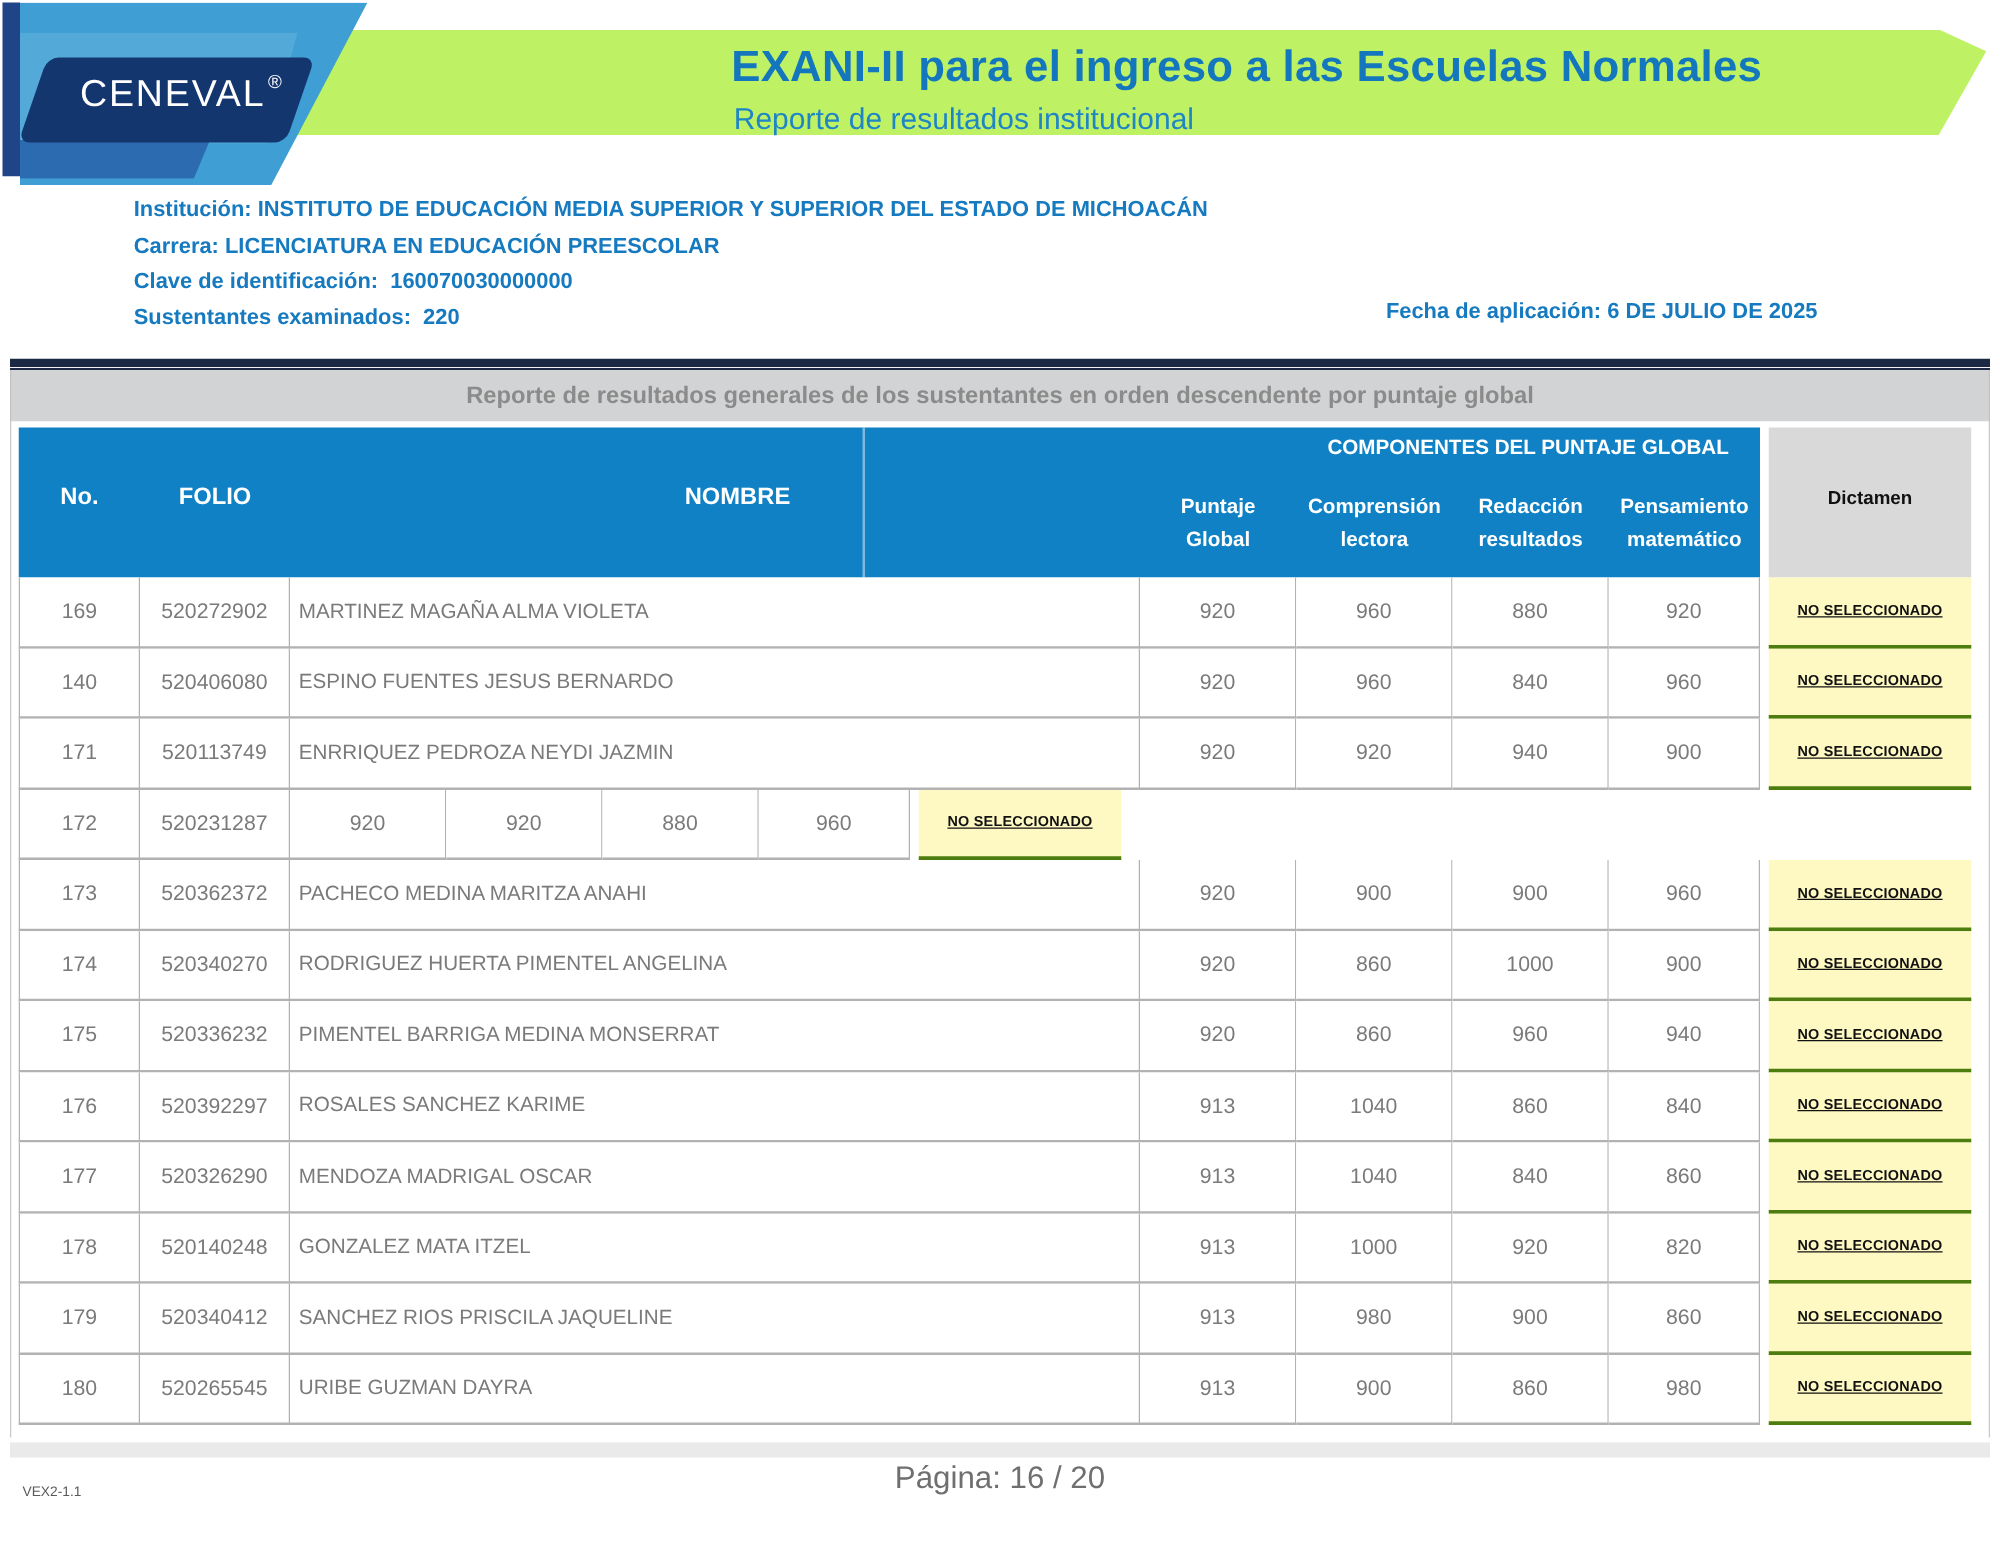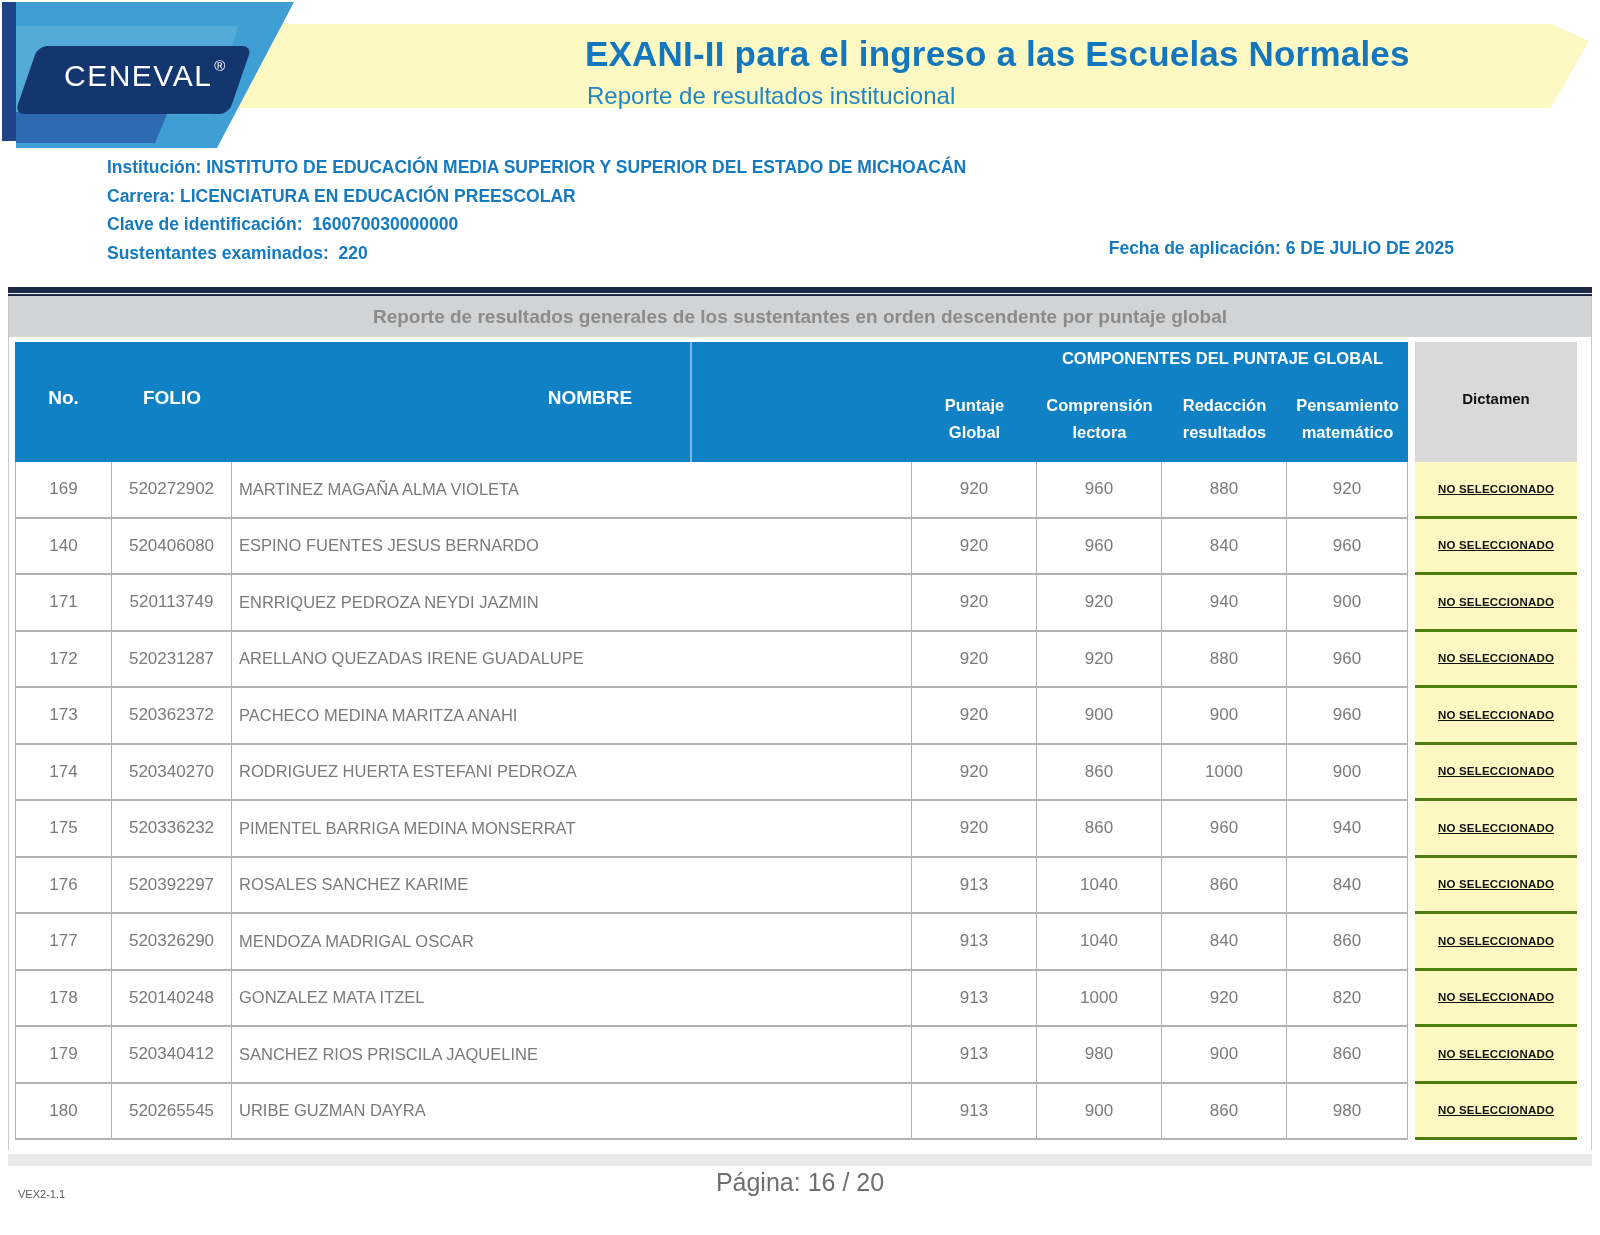--- a/index.html
+++ b/index.html
@@ -2,21 +2,21 @@
 <html><head>
 <meta charset="utf-8">
 <style>
   * { margin:0; padding:0; box-sizing:border-box; }
   html,body { background:#ffffff; }
   body { font-family:"Liberation Sans", sans-serif; }
   .page { position:relative; width:1600px; height:1235px; background:#ffffff; overflow:hidden; }
 
   
   .gray-band { position:absolute; left:60px; top:24px; width:1532px; height:84px;
-    background:#fef9c3;
+    background:#bef264;
     clip-path:polygon(0 0, 1492px 0, 1529px 17px, 1483px 98px, 0 98px); }
   .hdr-title { position:absolute; left:525px; top:10px; font-size:35px; font-weight:bold; color:#1477bd; letter-spacing:0.2px; }
   .hdr-subtitle { position:absolute; left:527px; top:58px; font-size:24px; color:#1f85c5; }
 
   
   .logo { position:absolute; left:2px; top:2px; width:305px; height:148px; }
   .logo-strip  { position:absolute; left:0; top:0; width:14px; height:139px; background:#1f4487; }
   .logo-bright { position:absolute; left:14px; top:0; width:278px; height:146px;
       clip-path:polygon(0 0, 278px 0, 201px 146px, 0 146px); background:#3f9ed3; }
   .logo-light  { position:absolute; left:14px; top:24px; width:222px; height:89px;
@@ -148,21 +148,20 @@
         <div class="td td-num">920</div>
         <div class="td td-num">920</div>
         <div class="td td-num">940</div>
         <div class="td td-num td-pm">900</div>
         <div class="td td-dictamen">NO SELECCIONADO</div>
       </div>
 
       <div class="trow">
         <div class="td td-no">172</div>
         <div class="td td-folio">520231287</div>
-        <div class="td td-nombre">ARELLANO QUEZADAS IRENE GUADALUPE</div>
         <div class="td td-num">920</div>
         <div class="td td-num">920</div>
         <div class="td td-num">880</div>
         <div class="td td-num td-pm">960</div>
         <div class="td td-dictamen">NO SELECCIONADO</div>
       </div>
 
       <div class="trow">
         <div class="td td-no">173</div>
         <div class="td td-folio">520362372</div>
@@ -170,21 +169,21 @@
         <div class="td td-num">920</div>
         <div class="td td-num">900</div>
         <div class="td td-num">900</div>
         <div class="td td-num td-pm">960</div>
         <div class="td td-dictamen">NO SELECCIONADO</div>
       </div>
 
       <div class="trow">
         <div class="td td-no">174</div>
         <div class="td td-folio">520340270</div>
-        <div class="td td-nombre">RODRIGUEZ HUERTA ESTEFANI PEDROZA</div>
+        <div class="td td-nombre">RODRIGUEZ HUERTA PIMENTEL ANGELINA</div>
         <div class="td td-num">920</div>
         <div class="td td-num">860</div>
         <div class="td td-num">1000</div>
         <div class="td td-num td-pm">900</div>
         <div class="td td-dictamen">NO SELECCIONADO</div>
       </div>
 
       <div class="trow">
         <div class="td td-no">175</div>
         <div class="td td-folio">520336232</div>

